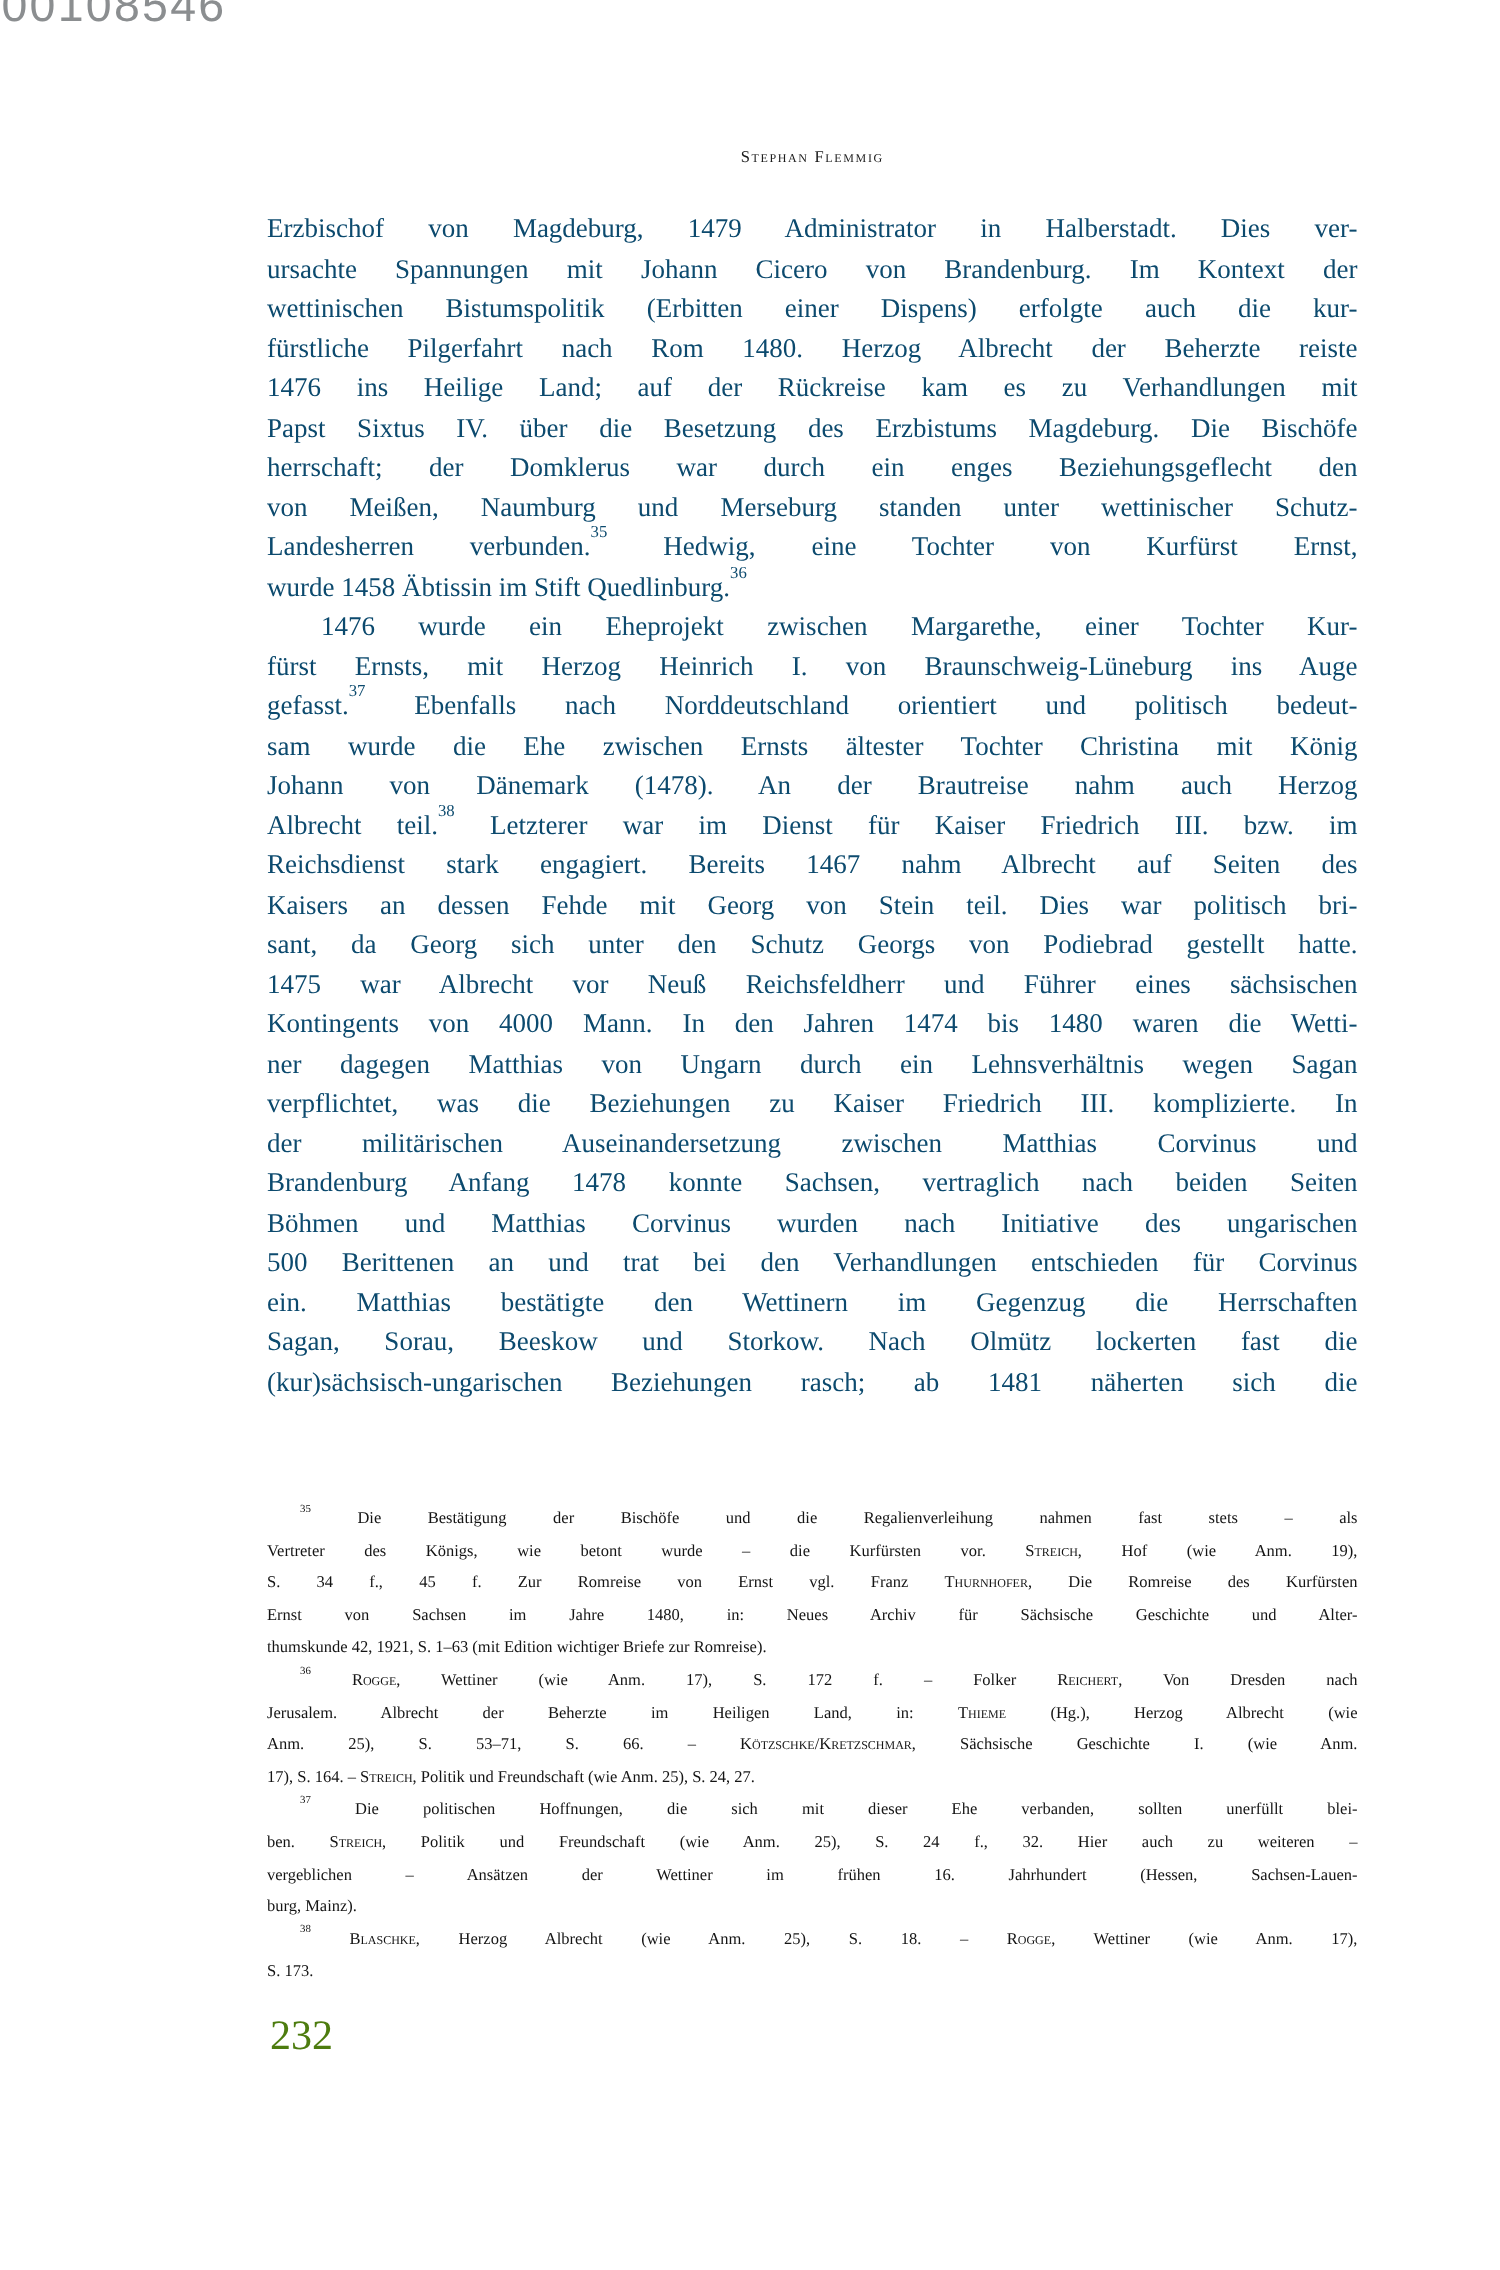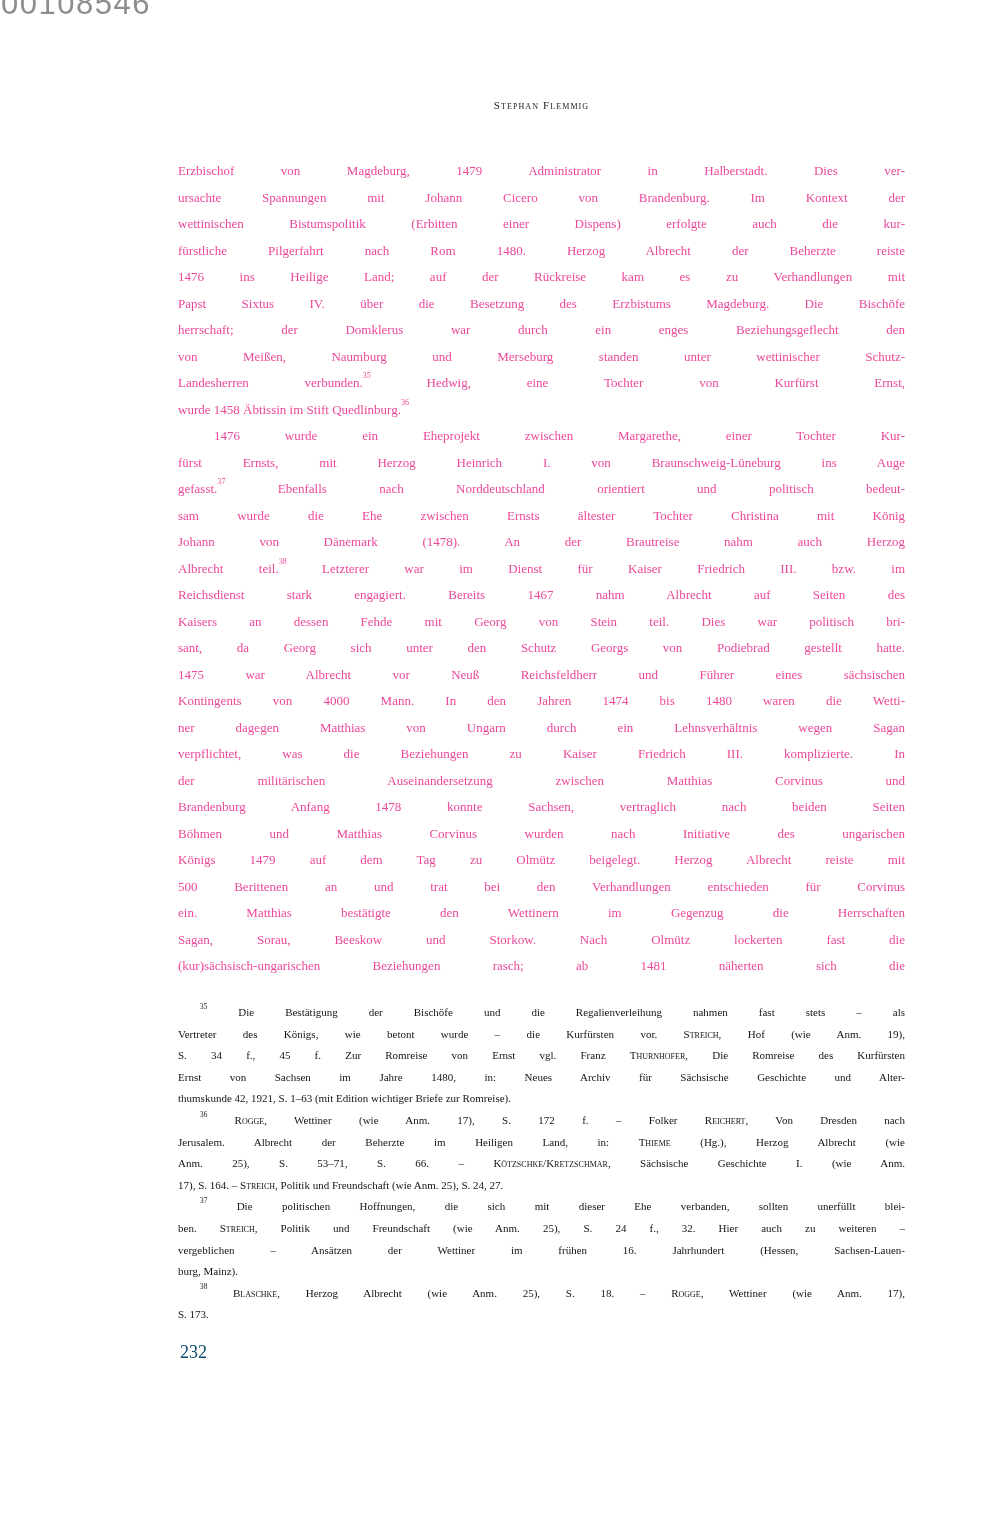--- a/index.html
+++ b/index.html
@@ -27,26 +27,26 @@
     left: 178px;
     width: 727px;
     text-align: center;
     font-variant: small-caps;
     font-size: 11px;
     letter-spacing: 1.1px;
     color: #1a1a1a;
   }
   .body-text {
     position: absolute;
-    top: 158px;
+    top: 139px;
     left: 178px;
     width: 727px;
-    font-size: 13px;
+    font-size: 18px;
     line-height: 26.5px;
-    color: #ec4899;
+    color: #0c4a6e;
   }
   .footnotes {
     position: absolute;
     top: 1002px;
     left: 178px;
     width: 727px;
     font-size: 11px;
     line-height: 21.6px;
     color: #141414;
     font-family: Liberation Serif, serif;
@@ -65,22 +65,22 @@
     font-size: 0.66em;
     line-height: 0;
     position: relative;
     top: -0.38em;
   }
   .sc { font-variant: small-caps; }
   .page-number {
     position: absolute;
     left: 180px;
     top: 1342px;
-    font-size: 18px;
-    color: #0c4a6e;
+    font-size: 28px;
+    color: #4d7c0f;
     font-family: Liberation Serif, serif;
   }
 </style>
 </head>
 <body>
 
 <div class="page">
   <div class="scan-id">00108546</div>
   <div class="header">Stephan Flemmig</div>
   <div class="body-text" id="body-text">
@@ -106,21 +106,20 @@
         <div class="line jl">Reichsdienst stark engagiert. Bereits 1467 nahm Albrecht auf Seiten des</div>
         <div class="line jl">Kaisers an dessen Fehde mit Georg von Stein teil. Dies war politisch bri-</div>
         <div class="line jl">sant, da Georg sich unter den Schutz Georgs von Podiebrad gestellt hatte.</div>
         <div class="line jl">1475 war Albrecht vor Neuß Reichsfeldherr und Führer eines sächsischen</div>
         <div class="line jl">Kontingents von 4000 Mann. In den Jahren 1474 bis 1480 waren die Wetti-</div>
         <div class="line jl">ner dagegen Matthias von Ungarn durch ein Lehnsverhältnis wegen Sagan</div>
         <div class="line jl">verpflichtet, was die Beziehungen zu Kaiser Friedrich III. komplizierte. In</div>
         <div class="line jl">der militärischen Auseinandersetzung zwischen Matthias Corvinus und</div>
         <div class="line jl">Brandenburg Anfang 1478 konnte Sachsen, vertraglich nach beiden Seiten</div>
         <div class="line jl">Böhmen und Matthias Corvinus wurden nach Initiative des ungarischen</div>
-        <div class="line jl">Königs 1479 auf dem Tag zu Olmütz beigelegt. Herzog Albrecht reiste mit</div>
         <div class="line jl">500 Berittenen an und trat bei den Verhandlungen entschieden für Corvinus</div>
         <div class="line jl">ein. Matthias bestätigte den Wettinern im Gegenzug die Herrschaften</div>
         <div class="line jl">Sagan, Sorau, Beeskow und Storkow. Nach Olmütz lockerten fast die</div>
         <div class="line jl">(kur)sächsisch-ungarischen Beziehungen rasch; ab 1481 näherten sich die</div>
       </div>
     </div>
   <div class="footnotes" id="footnotes">
       <div>
         <div class="line jl ind"><sup>35</sup> Die Bestätigung der Bischöfe und die Regalienverleihung nahmen fast stets – als</div>
         <div class="line jl">Vertreter des Königs, wie betont wurde – die Kurfürsten vor. <span class="sc">Streich</span>, Hof (wie Anm. 19),</div>

